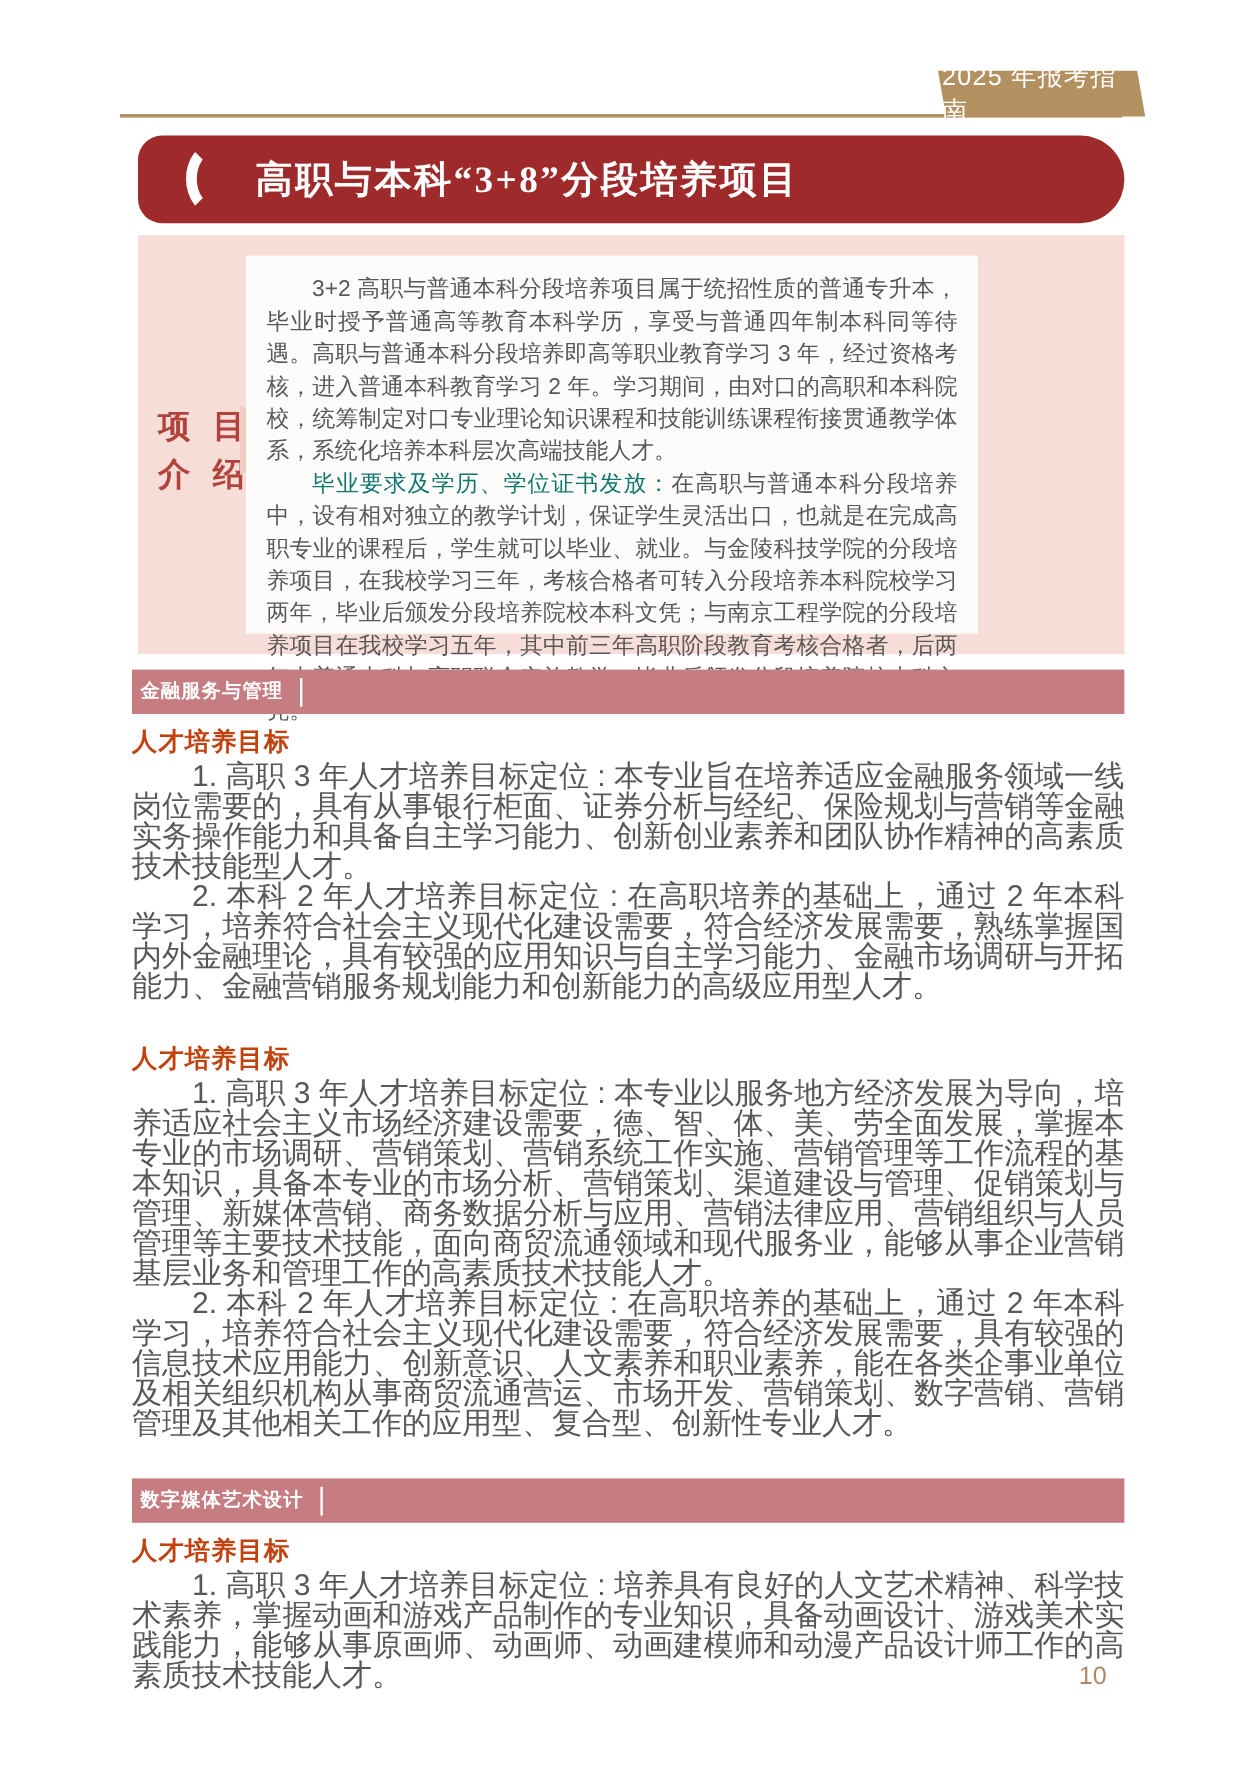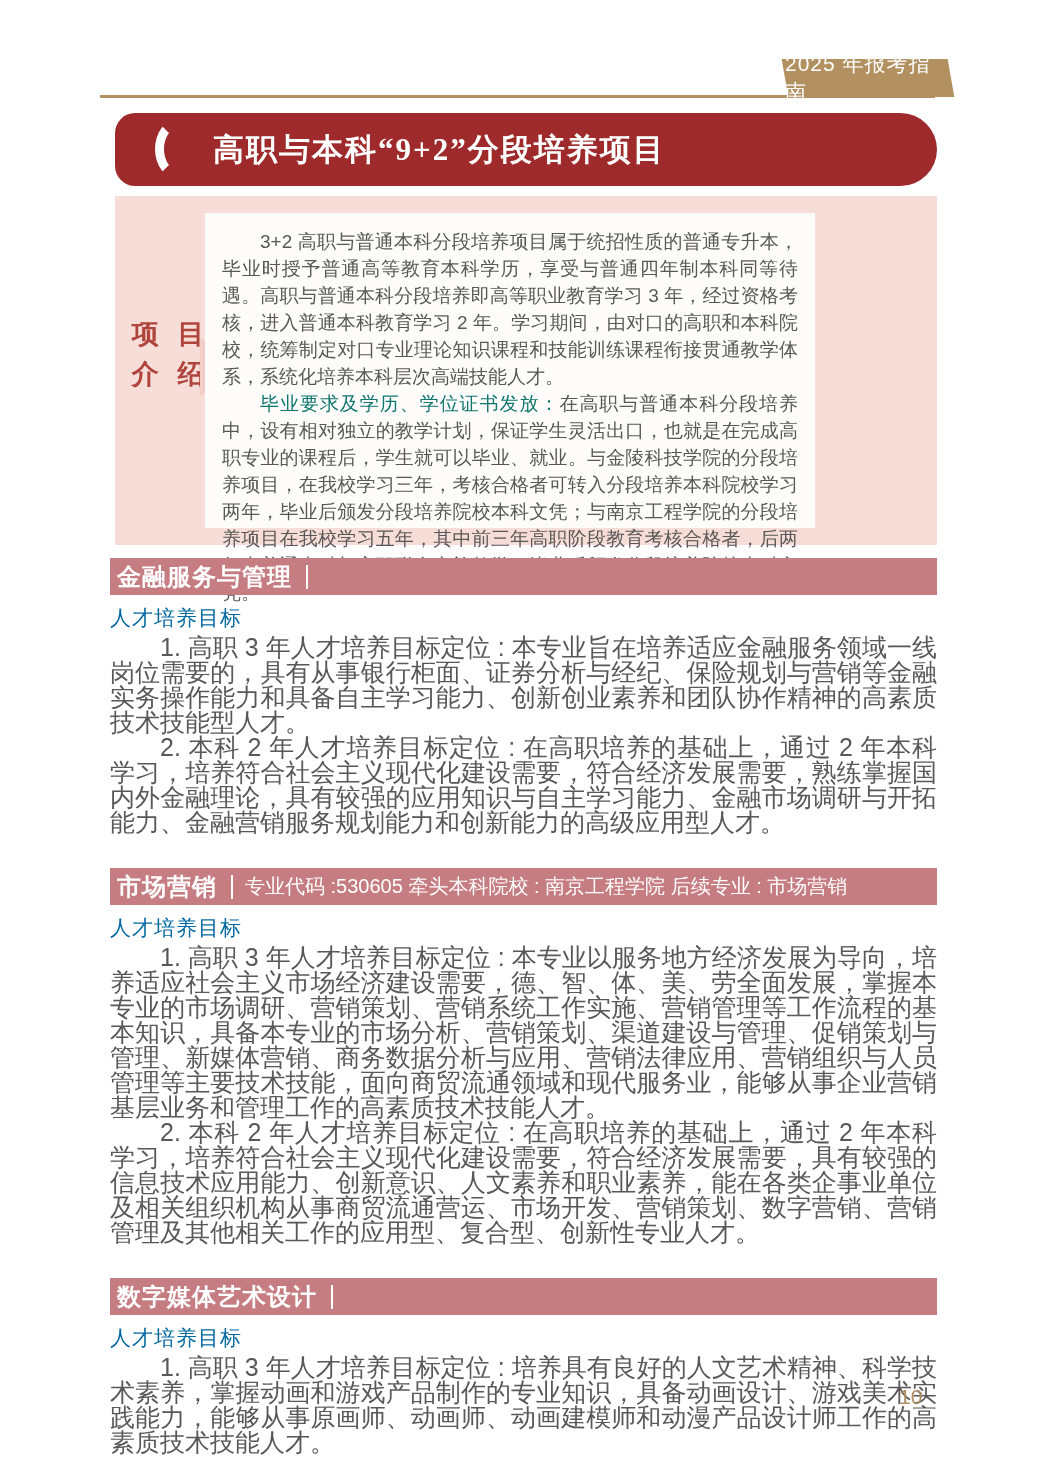--- a/index.html
+++ b/index.html
@@ -36,21 +36,21 @@
     color:#ffffff; font-size:31px; font-weight:bold; letter-spacing:2px;
     font-family:"Liberation Serif", serif;
   }
 
   
   .intro {
     position:absolute; left:115px; top:196px; width:822px; height:349px;
     background:#f6ddd7;
   }
   .intro-label {
-    position:absolute; left:16px; top:118px; width:80px;
+    position:absolute; left:16px; top:139px; width:80px;
     color:#b0443c; font-size:27px; font-weight:bold; line-height:40px;
     font-family:"Liberation Serif", serif; text-align:center; letter-spacing:6px;
   }
   .intro-arrow {
     position:absolute; left:85px; top:142px; width:0; height:0;
     border-top:29px solid transparent; border-bottom:29px solid transparent;
     border-left:52px solid #f0cdc5;
   }
   .intro-inner {
     position:absolute; left:90px; top:17px; width:610px; height:315px;
@@ -60,25 +60,25 @@
     font-size:19px; line-height:27px; color:#595757; text-indent:2em; text-align:justify;
   }
   .lead-gold { color:#0f766e; }
 
   
   .content { position:absolute; left:110px; top:558px; width:827px; }
   .sec-bar {
     height:37px; background:#c67d82; display:flex; align-items:center;
     padding-left:7px; color:#ffffff; white-space:nowrap; overflow:hidden;
   }
-  .sec-bar .sec-title { font-size:24px; font-weight:bold; letter-spacing:1px; }
+  .sec-bar .sec-title { font-size:16px; font-weight:bold; letter-spacing:1px; }
   .sec-bar .bar-divider { width:2px; height:24px; background:#ffffff; margin:0 12px 0 14px; flex:0 0 auto; }
   .sec-bar .sec-meta { font-size:20px; }
   .sec-heading {
-    margin-top:9px; color:#0369a1; font-size:21px; font-weight:normal;
+    margin-top:9px; color:#c2410c; font-size:21px; font-weight:bold;
     font-family:"Liberation Serif", serif; letter-spacing:1px;
   }
   .sec-paras { margin-top:3px; }
   .sec-paras p {
     font-size:25px; line-height:25px; color:#595757; text-indent:2em; text-align:justify;
   }
   .section { margin-bottom:33px; }
   .section:last-child { margin-bottom:0; }
 
   
@@ -91,21 +91,21 @@
 
 <div class="page">
 
   <div class="gold-line"></div>
   <div class="badge">
     <span>2025 年报考指南</span>
   </div>
 
   <div class="banner">
     <div class="crescent"></div>
-    <div class="banner-title">高职与本科“9+2”分段培养项目</div>
+    <div class="banner-title">高职与本科“3+8”分段培养项目</div>
   </div>
 
   <div class="intro">
     <div class="intro-label">
       <div>项 目</div>
       <div>介 绍</div>
     </div>
     <div class="intro-arrow"></div>
     <div class="intro-inner">
       <p>3+2 高职与普通本科分段培养项目属于统招性质的普通专升本，毕业时授予普通高等教育本科学历，享受与普通四年制本科同等待遇。高职与普通本科分段培养即高等职业教育学习 3 年，经过资格考核，进入普通本科教育学习 2 年。学习期间，由对口的高职和本科院校，统筹制定对口专业理论知识课程和技能训练课程衔接贯通教学体系，系统化培养本科层次高端技能人才。</p>
@@ -121,25 +121,20 @@
         <span class="bar-divider"></span>
       </div>
       <div class="sec-heading">人才培养目标</div>
       <div class="sec-paras">
         <p>1. 高职 3 年人才培养目标定位 : 本专业旨在培养适应金融服务领域一线岗位需要的，具有从事银行柜面、证券分析与经纪、保险规划与营销等金融实务操作能力和具备自主学习能力、创新创业素养和团队协作精神的高素质技术技能型人才。</p>
         <p>2. 本科 2 年人才培养目标定位 : 在高职培养的基础上，通过 2 年本科学习，培养符合社会主义现代化建设需要，符合经济发展需要，熟练掌握国内外金融理论，具有较强的应用知识与自主学习能力、金融市场调研与开拓能力、金融营销服务规划能力和创新能力的高级应用型人才。</p>
       </div>
     </div>
 
     <div class="section">
-      <div class="sec-bar">
-        <span class="sec-title">市场营销</span>
-        <span class="bar-divider"></span>
-        <span class="sec-meta">专业代码 :530605  牵头本科院校 : 南京工程学院  后续专业 : 市场营销</span>
-      </div>
       <div class="sec-heading">人才培养目标</div>
       <div class="sec-paras">
         <p>1. 高职 3 年人才培养目标定位 : 本专业以服务地方经济发展为导向，培养适应社会主义市场经济建设需要，德、智、体、美、劳全面发展，掌握本专业的市场调研、营销策划、营销系统工作实施、营销管理等工作流程的基本知识，具备本专业的市场分析、营销策划、渠道建设与管理、促销策划与管理、新媒体营销、商务数据分析与应用、营销法律应用、营销组织与人员管理等主要技术技能，面向商贸流通领域和现代服务业，能够从事企业营销基层业务和管理工作的高素质技术技能人才。</p>
         <p>2. 本科 2 年人才培养目标定位 : 在高职培养的基础上，通过 2 年本科学习，培养符合社会主义现代化建设需要，符合经济发展需要，具有较强的信息技术应用能力、创新意识、人文素养和职业素养，能在各类企事业单位及相关组织机构从事商贸流通营运、市场开发、营销策划、数字营销、营销管理及其他相关工作的应用型、复合型、创新性专业人才。</p>
       </div>
     </div>
 
     <div class="section">
       <div class="sec-bar">
         <span class="sec-title">数字媒体艺术设计</span>

